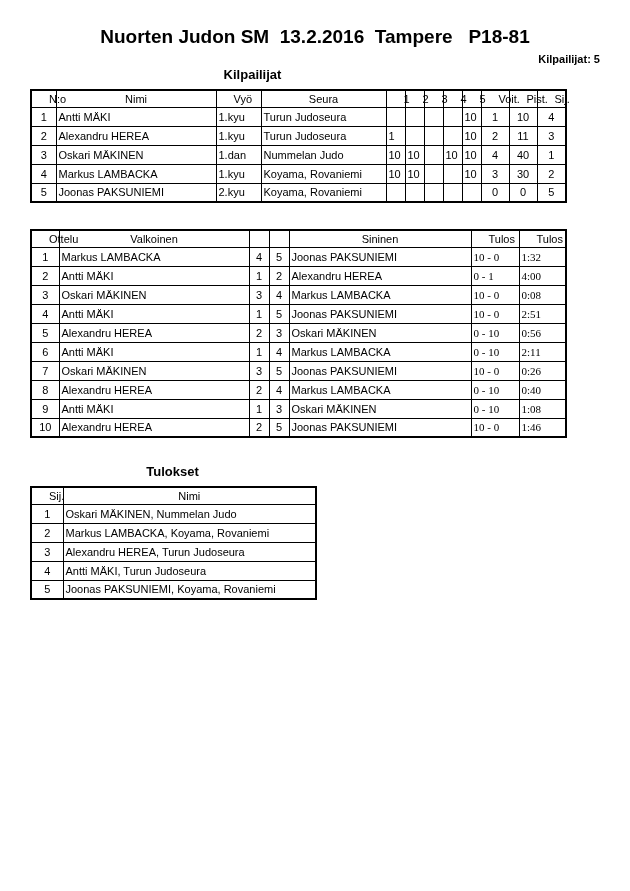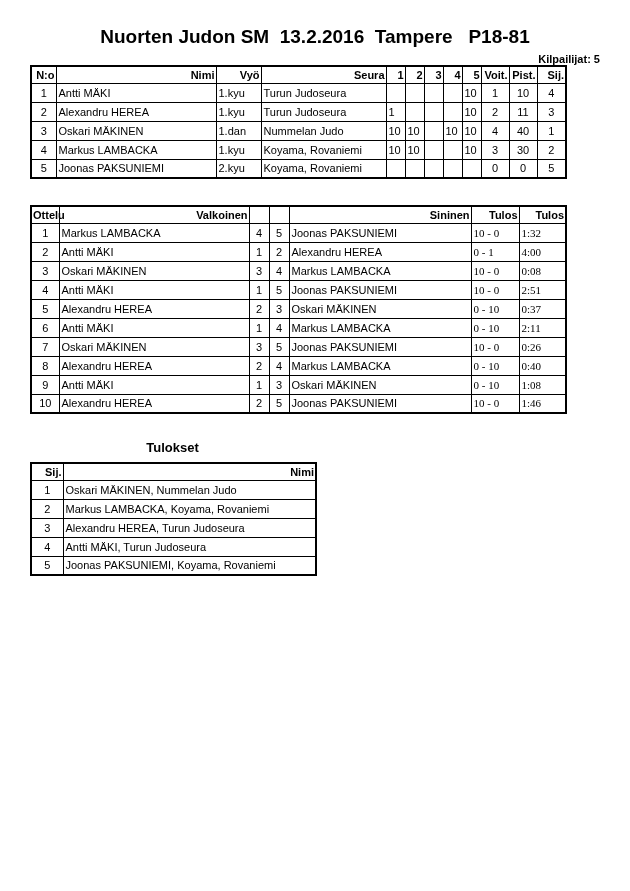--- a/index.html
+++ b/index.html
@@ -42,42 +42,43 @@
     margin-bottom:26px;
     font-size:11px;
   }
   table.tbl th, table.tbl td {
     border:1px solid #000;
     font-size:11px;
     vertical-align:middle;
     white-space:nowrap;
   }
   table.tbl th {
-    font-weight:bold;
+    font-weight:normal;
     height:17px;
-    text-align:right;
-    padding:0 1px;
+    text-align:center;
+    padding:0 17px;
   }
   table.tbl td { height:19px; padding:0 2px; }
   td.l { text-align:left;  padding-left:4px; }
   td.c { text-align:center; }
   td.r { text-align:left; padding-right:5px;font-family:Liberation Serif, serif; }
 
   .t-kilpailijat { width:535px; }
   .t-ottelut     { width:535px; }
   .t-tulokset    { width:285px; }
 </style>
 </head>
 <body>
 
 <div class="page">
 
   <h1 class="title">Nuorten Judon SM  13.2.2016  Tampere   P18-81</h1>
   <div class="count">Kilpailijat: 5</div>
 
+  <h2 class="section-title w1">Kilpailijat</h2>
   <table class="tbl t-kilpailijat">
     <colgroup>
       <col style="width:25px">
         <col style="width:160px">
         <col style="width:45px">
         <col style="width:125px">
       <col style="width:19px">
         <col style="width:19px">
         <col style="width:19px">
         <col style="width:19px">
@@ -234,21 +235,21 @@
           <td class="r">10 - 0</td>
           <td class="r">2:51</td>
         </tr>
         <tr>
           <td class="c">5</td>
           <td class="l">Alexandru HEREA</td>
           <td class="c">2</td>
           <td class="c">3</td>
           <td class="l">Oskari MÄKINEN</td>
           <td class="r">0 - 10</td>
-          <td class="r">0:37</td>
+          <td class="r">0:56</td>
         </tr>
         <tr>
           <td class="c">6</td>
           <td class="l">Antti MÄKI</td>
           <td class="c">1</td>
           <td class="c">4</td>
           <td class="l">Markus LAMBACKA</td>
           <td class="r">0 - 10</td>
           <td class="r">2:11</td>
         </tr>

